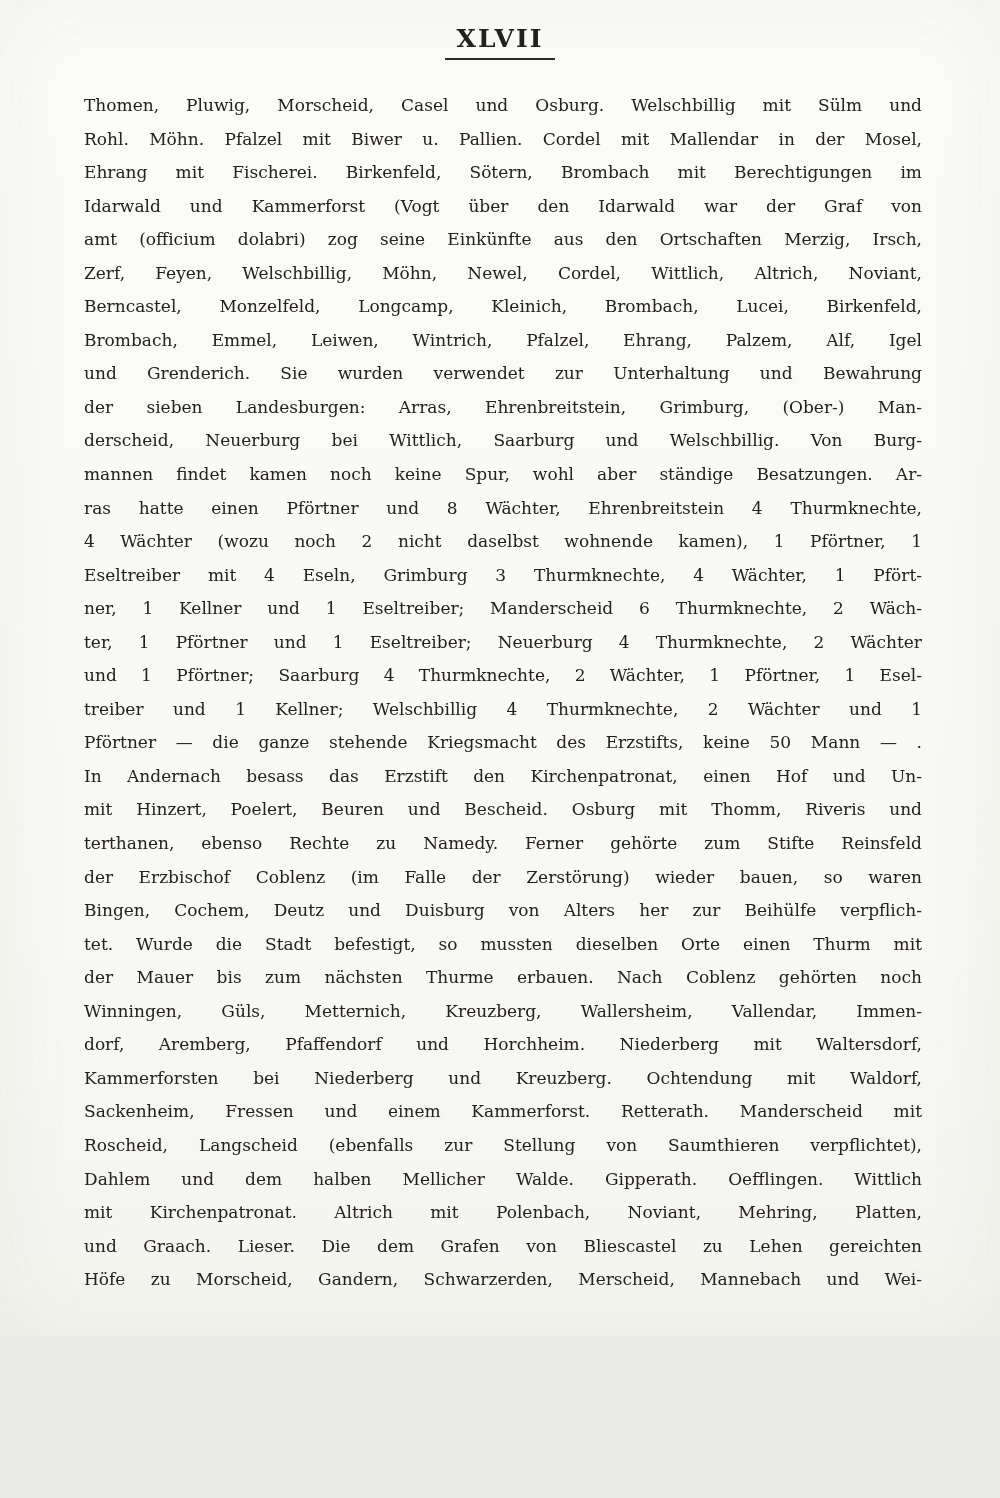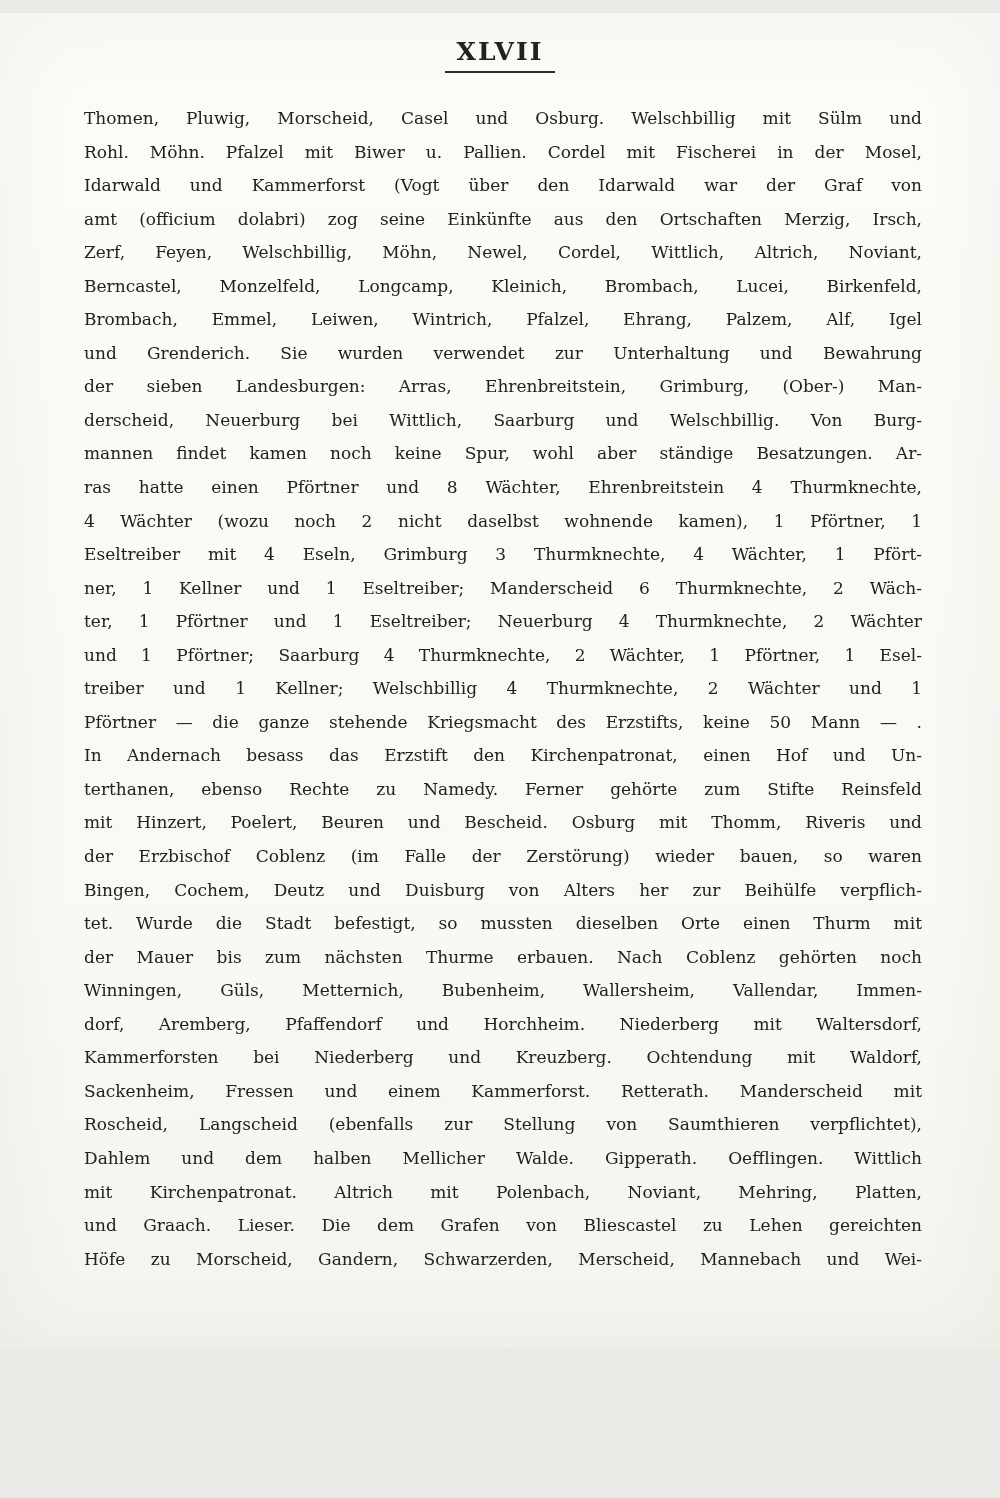--- a/index.html
+++ b/index.html
@@ -4,21 +4,21 @@
 <style>
   html, body {
     margin: 0;
     padding: 0;
     background: #e9e9e6;
   }
   .page {
     position: relative;
     width: 1000px;
     height: 1336px;
-    margin: 13px auto;
+    margin: 0 auto;
     background: linear-gradient(180deg, #fbfbf8 0%, #f8f8f4 70%, #f4f4ef 100%);
     box-shadow: inset 0 0 90px rgba(60,55,45,0.05);
     font-family: "DejaVu Serif", "Liberation Serif", serif;
     color: #1d1c1a;
     overflow: hidden;
   }
   .header-wrap {
     position: absolute;
     top: 24px;
     left: 0;
@@ -56,46 +56,47 @@
 <body>
 
 <div class="page">
 
   <div class="header-wrap">
     <span class="page-num">XLVII</span>
   </div>
 
   <div class="body-text">
     <div class="line">Thomen, Pluwig, Morscheid, Casel und Osburg. Welschbillig mit Sülm und</div>
-    <div class="line">Rohl. Möhn. Pfalzel mit Biwer u. Pallien. Cordel mit Fischerei in der Mosel,</div>
+    <div class="line">Rohl. Möhn. Pfalzel mit Biwer u. Pallien. Cordel mit Mallendar in der Mosel,</div>
+    <div class="line">Ehrang mit Fischerei. Birkenfeld, Sötern, Brombach mit Berechtigungen im</div>
     <div class="line">Idarwald und Kammerforst (Vogt über den Idarwald war der Graf von</div>
     <div class="line">amt (officium dolabri) zog seine Einkünfte aus den Ortschaften Merzig, Irsch,</div>
     <div class="line">Zerf, Feyen, Welschbillig, Möhn, Newel, Cordel, Wittlich, Altrich, Noviant,</div>
     <div class="line">Berncastel, Monzelfeld, Longcamp, Kleinich, Brombach, Lucei, Birkenfeld,</div>
     <div class="line">Brombach, Emmel, Leiwen, Wintrich, Pfalzel, Ehrang, Palzem, Alf, Igel</div>
     <div class="line">und Grenderich. Sie wurden verwendet zur Unterhaltung und Bewahrung</div>
     <div class="line">der sieben Landesburgen: Arras, Ehrenbreitstein, Grimburg, (Ober-) Man-</div>
     <div class="line">derscheid, Neuerburg bei Wittlich, Saarburg und Welschbillig. Von Burg-</div>
     <div class="line">mannen findet kamen noch keine Spur, wohl aber ständige Besatzungen. Ar-</div>
     <div class="line">ras hatte einen Pförtner und 8 Wächter, Ehrenbreitstein 4 Thurmknechte,</div>
     <div class="line">4 Wächter (wozu noch 2 nicht daselbst wohnende kamen), 1 Pförtner, 1</div>
     <div class="line">Eseltreiber mit 4 Eseln, Grimburg 3 Thurmknechte, 4 Wächter, 1 Pfört-</div>
     <div class="line">ner, 1 Kellner und 1 Eseltreiber; Manderscheid 6 Thurmknechte, 2 Wäch-</div>
     <div class="line">ter, 1 Pförtner und 1 Eseltreiber; Neuerburg 4 Thurmknechte, 2 Wächter</div>
     <div class="line">und 1 Pförtner; Saarburg 4 Thurmknechte, 2 Wächter, 1 Pförtner, 1 Esel-</div>
     <div class="line">treiber und 1 Kellner; Welschbillig 4 Thurmknechte, 2 Wächter und 1</div>
     <div class="line">Pförtner — die ganze stehende Kriegsmacht des Erzstifts, keine 50 Mann — .</div>
     <div class="line">In Andernach besass das Erzstift den Kirchenpatronat, einen Hof und Un-</div>
+    <div class="line">mit Hinzert, Poelert, Beuren und Bescheid. Osburg mit Thomm, Riveris und</div>
     <div class="line">terthanen, ebenso Rechte zu Namedy. Ferner gehörte zum Stifte Reinsfeld</div>
-    <div class="line">mit Hinzert, Poelert, Beuren und Bescheid. Osburg mit Thomm, Riveris und</div>
     <div class="line">der Erzbischof Coblenz (im Falle der Zerstörung) wieder bauen, so waren</div>
     <div class="line">Bingen, Cochem, Deutz und Duisburg von Alters her zur Beihülfe verpflich-</div>
     <div class="line">tet. Wurde die Stadt befestigt, so mussten dieselben Orte einen Thurm mit</div>
     <div class="line">der Mauer bis zum nächsten Thurme erbauen. Nach Coblenz gehörten noch</div>
-    <div class="line">Winningen, Güls, Metternich, Bubenheim, Wallersheim, Vallendar, Immen-</div>
+    <div class="line">Winningen, Güls, Metternich, Kreuzberg, Wallersheim, Vallendar, Immen-</div>
     <div class="line">dorf, Aremberg, Pfaffendorf und Horchheim. Niederberg mit Waltersdorf,</div>
     <div class="line">Kammerforsten bei Niederberg und Kreuzberg. Ochtendung mit Waldorf,</div>
     <div class="line">Sackenheim, Fressen und einem Kammerforst. Retterath. Manderscheid mit</div>
     <div class="line">Roscheid, Langscheid (ebenfalls zur Stellung von Saumthieren verpflichtet),</div>
     <div class="line">Dahlem und dem halben Mellicher Walde. Gipperath. Oefflingen. Wittlich</div>
     <div class="line">mit Kirchenpatronat. Altrich mit Polenbach, Noviant, Mehring, Platten,</div>
     <div class="line">und Graach. Lieser. Die dem Grafen von Bliescastel zu Lehen gereichten</div>
     <div class="line">Höfe zu Morscheid, Gandern, Schwarzerden, Merscheid, Mannebach und Wei-</div>
   </div>
 

